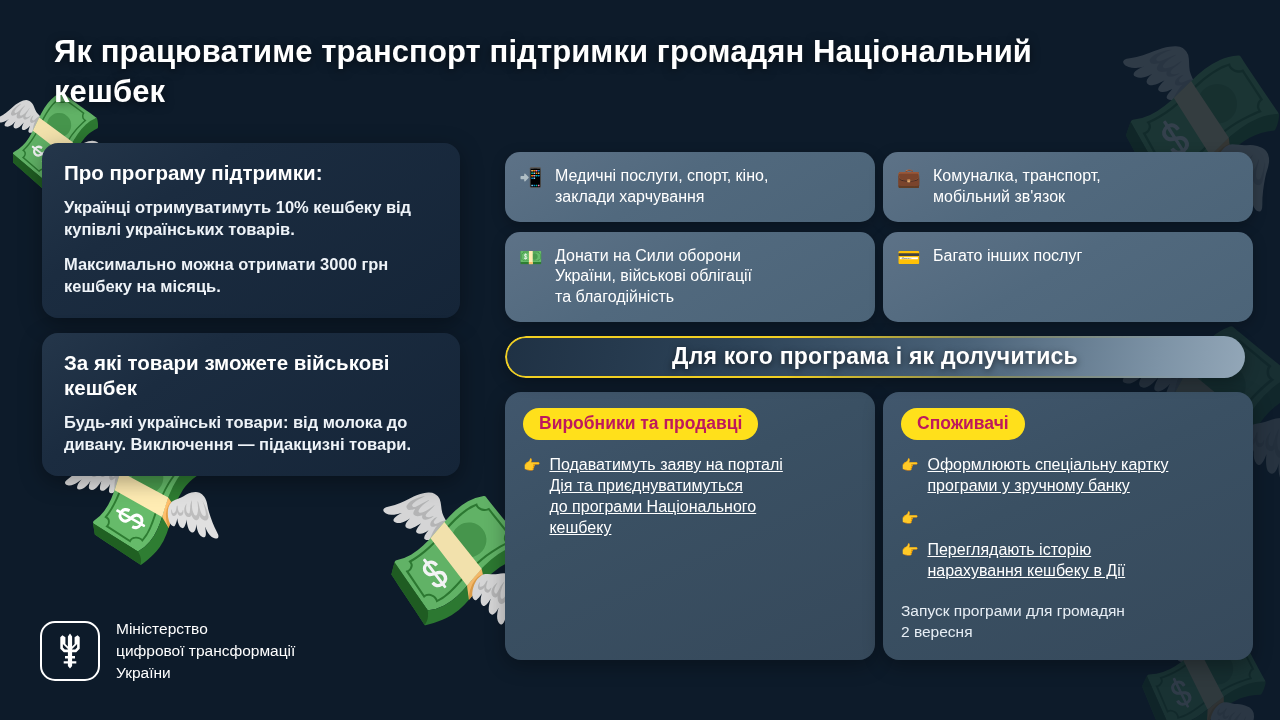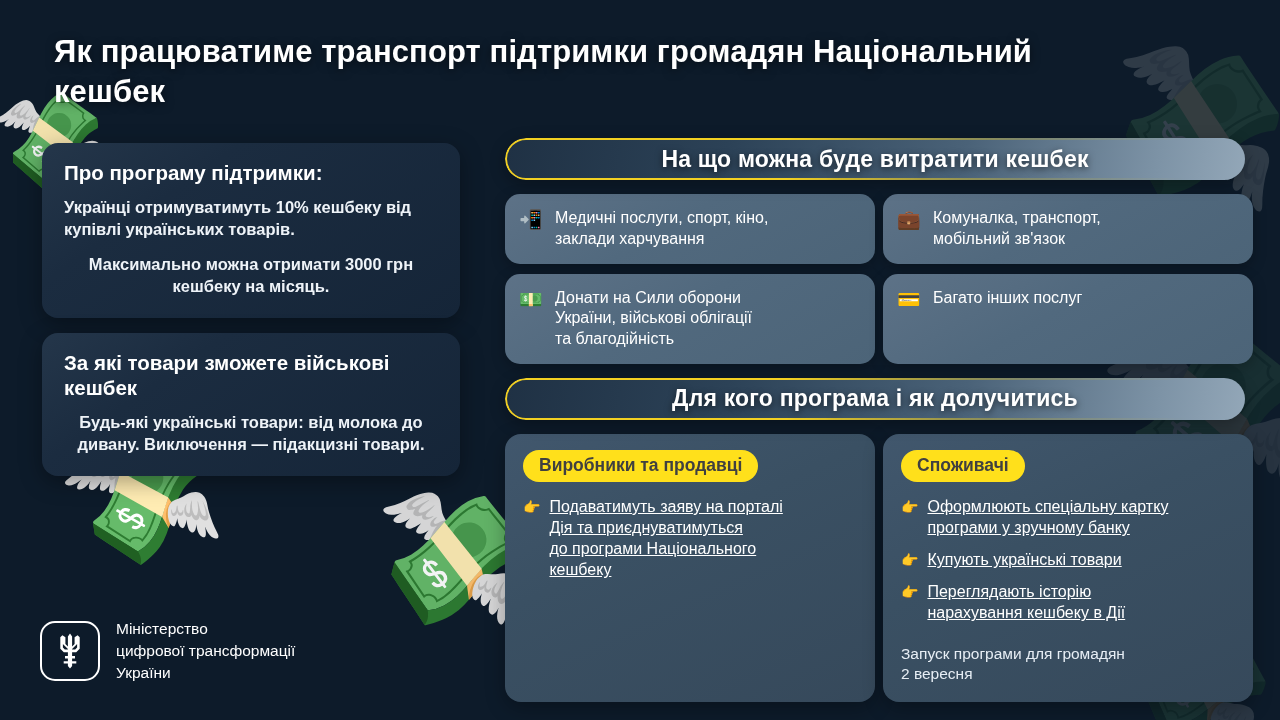--- a/index.html
+++ b/index.html
@@ -65,21 +65,21 @@
     line-height: 1.22;
     color: #ffffff;
   }
   .dark-card p {
     margin: 0 0 13px 0;
     font-size: 16.5px;
     line-height: 1.33;
     color: #eef3f8;
     font-weight: 700;
   }
-  .dark-card p:last-child { margin-bottom: 0; text-align: center; }
+  .dark-card p:last-child { margin-bottom: 0; }
 
   
   .ministry {
     position: absolute;
     left: 40px;
     top: 618px;
     display: flex;
     align-items: center;
     gap: 16px;
     z-index: 6;
@@ -183,21 +183,21 @@
     background: linear-gradient(155deg, #41576d 0%, #3a5063 40%, #36495b 100%);
     border-radius: 16px;
     padding: 16px 18px 18px 18px;
     min-height: 235px;
     box-shadow: 0 6px 20px rgba(0,0,0,0.3);
     box-sizing: border-box;
   }
   .badge {
     display: inline-block;
     background: #ffe01b;
-    color: #404040;
+    color: #be185d;
     font-size: 17.5px;
     font-weight: bold;
     border-radius: 16px;
     padding: 5px 16px 6px 16px;
     margin-bottom: 14px;
   }
   .bullet {
     display: flex;
     gap: 9px;
     align-items: flex-start;
@@ -266,23 +266,20 @@
         <path fill="#ffffff" d="M15 0.6 L17.1 3.6 L17.1 13.4 L19.6 11.0 L19.6 4.3 L22.6 2.2 L24.7 4.3 L24.7 15.8 L21.2 19.2 L17.1 19.2 L17.1 23.0 L20.0 23.0 L20.0 25.6 L17.1 25.6 L17.1 28.2 L21.3 28.2 L21.3 30.4 L17.1 30.4 L17.1 33.1 L15 35.6 L12.9 33.1 L12.9 30.4 L8.7 30.4 L8.7 28.2 L12.9 28.2 L12.9 25.6 L10.0 25.6 L10.0 23.0 L12.9 23.0 L12.9 19.2 L8.8 19.2 L5.3 15.8 L5.3 4.3 L7.4 2.2 L10.4 4.3 L10.4 11.0 L12.9 13.4 L12.9 3.6 Z M7.9 6.3 L7.9 14.6 L9.8 16.4 L12.9 16.4 L12.9 15.9 L7.9 10.9 Z M22.1 6.3 L22.1 10.9 L17.1 15.9 L17.1 16.4 L20.2 16.4 L22.1 14.6 Z"></path>
       </svg>
     </div>
     <div class="ministry-text">Міністерство
 цифрової трансформації
 України</div>
   </div>
 
   <div class="right-col">
 
-    <div class="section-head">
-      <span>На що можна буде витратити кешбек</span>
-    </div>
 
     <div class="grid">
       <div class="info-card">
         <div class="ico">📲</div>
         <div class="txt">Медичні послуги, спорт, кіно,
 заклади харчування</div>
       </div>
       <div class="info-card">
         <div class="ico">💼</div>
         <div class="txt">Комуналка, транспорт,
@@ -319,21 +316,20 @@
 
       <div class="aud-card">
         <div class="badge">Споживачі</div>
         <div class="bullet">
           <div class="ptr">👉</div>
           <div class="btxt">Оформлюють спеціальну картку
 програми у зручному  банку</div>
         </div>
         <div class="bullet">
           <div class="ptr">👉</div>
-          <div class="btxt">Купують українські товари</div>
         </div>
         <div class="bullet">
           <div class="ptr">👉</div>
           <div class="btxt">Переглядають історію
 нарахування кешбеку в Дії</div>
         </div>
         <div class="note">Запуск програми для громадян
 2 вересня</div>
       </div>
 

